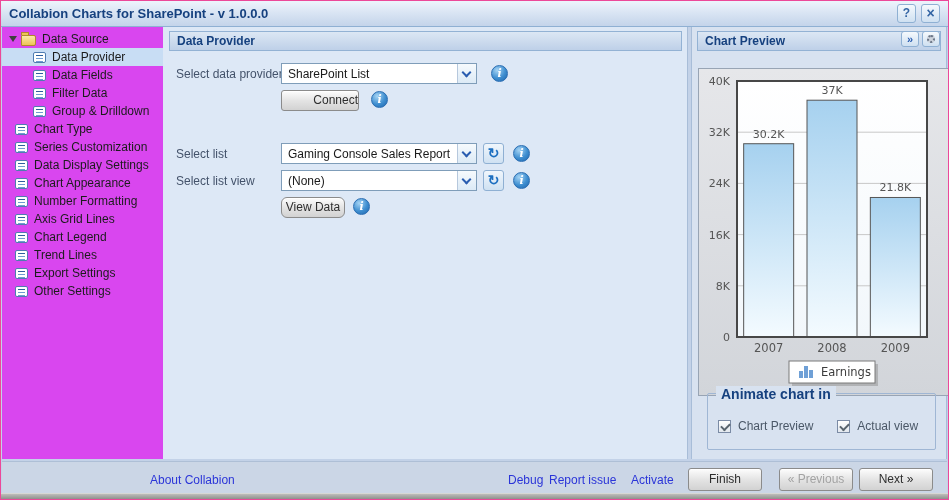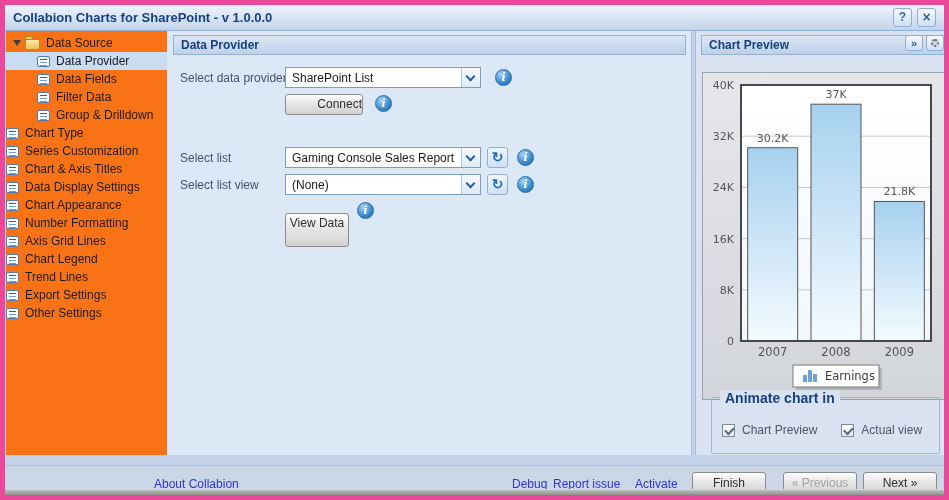--- a/index.html
+++ b/index.html
@@ -1,35 +1,35 @@
 <!DOCTYPE html>
 <html><head>
 <meta charset="utf-8">
 <style>
   html,body{margin:0;padding:0;background:#fff;}
   *{box-sizing:border-box;}
-  .window{position:relative;width:949px;height:500px;background:#c3d2e8;border:5px solid #ec4899;
+  .window{position:relative;width:949px;height:500px;background:#c3d2e8;border:1px solid #ec4899;
     font-family:"Liberation Sans",sans-serif;overflow:hidden;}
   
   .titlebar{position:absolute;left:0;top:0;right:0;height:26px;
     background:linear-gradient(#eef4fc,#d6e2f2 55%,#c4d4ea);border-bottom:1px solid #8fb0d3;}
   .title{position:absolute;left:8px;top:5px;font-size:13px;font-weight:bold;color:#16417f;}
   .tb-btn{position:absolute;top:3px;width:19px;height:19px;border:1px solid #8fb0d3;border-radius:3px;
     background:linear-gradient(#f5f9fd,#cfe0f1);color:#3465a4;font-weight:bold;font-size:12px;
     text-align:center;line-height:17px;cursor:default;}
   .tb-help{right:32px;}
   .tb-close{right:8px;font-size:14px;}
   
-  .tree{position:absolute;left:1px;top:26px;width:192px;bottom:40px;background:#f97316;padding-top:3px;}
+  .tree{position:absolute;left:1px;top:26px;width:192px;bottom:40px;background:#d946ef;padding-top:3px;}
   .tree-row{height:18px;display:flex;align-items:center;font-size:12px;color:#1c1c1c;}
   .tree-row.selected{background:#c8ddf4;}
   .tree-row .lbl{margin-left:6px;white-space:nowrap;}
   .tree-row.root{padding-left:7px;}
   .tree-row.child{padding-left:31px;}
-  .tree-row.top{}
+  .tree-row.top{padding-left:13px;}
   .expander{width:0;height:0;border-left:4px solid transparent;border-right:4px solid transparent;
     border-top:6px solid #3f3f3f;margin-right:4px;}
   .folder{width:15px;height:11px;background:linear-gradient(#fbe9a8,#eec256);border:1px solid #b08a2a;
     border-radius:1px 2px 2px 1px;position:relative;flex:none;margin-top:2px;}
   .folder::before{content:"";position:absolute;top:-4px;left:-1px;width:6px;height:2px;
     background:#eec256;border:1px solid #b08a2a;border-bottom:none;}
   .doc{width:13px;height:11px;background:#fff;border:1px solid #4f7cb1;border-radius:2px;
     position:relative;flex:none;}
   .doc::before{content:"";position:absolute;left:2px;right:2px;top:2px;height:1px;background:#2e5f9e;
     box-shadow:0 3px 0 #6f9cd0,0 6px 0 #6f9cd0;}
@@ -125,24 +125,20 @@
     <div class="tree-row top">
       <span class="doc"></span>
       <span class="lbl">Chart Type</span>
     </div>
     <div class="tree-row top">
       <span class="doc"></span>
       <span class="lbl">Series Customization</span>
     </div>
     <div class="tree-row top">
       <span class="doc"></span>
-      <span class="lbl">Chart &amp; Axis Titles</span>
-    </div>
-    <div class="tree-row top">
-      <span class="doc"></span>
       <span class="lbl">Data Display Settings</span>
     </div>
     <div class="tree-row top">
       <span class="doc"></span>
       <span class="lbl">Chart Appearance</span>
     </div>
     <div class="tree-row top">
       <span class="doc"></span>
       <span class="lbl">Number Formatting</span>
     </div>
@@ -196,21 +192,21 @@
     <span class="fld-label" style="top:147px;">Select list view</span>
     <div class="dd" style="top:143px;">
       <span class="val">(None)</span>
       <span class="arrow-box">
           <span class="chev"></span>
         </span>
     </div>
     <div class="refresh" style="left:320px;top:143px;">↻</div>
     <div class="info" style="left:350px;top:145px;">i</div>
 
-    <div class="gbtn" style="left:118px;top:182px;width:64px;height:34px;line-height:19px;">View Data</div>
+    <div class="gbtn" style="left:118px;top:170px;width:64px;height:21px;line-height:19px;border-radius:6px;">View Data</div>
     <div class="info" style="left:190px;top:171px;">i</div>
   </div>
 
   <div class="preview">
     <div class="panel-header">Chart Preview</div>
     <div class="ph-btn" style="right:27px;">»</div>
     <div class="ph-btn" style="right:6px;"><span class="gear"></span></div>
 
     <div class="preview-box">
         <svg width="242" height="318">

